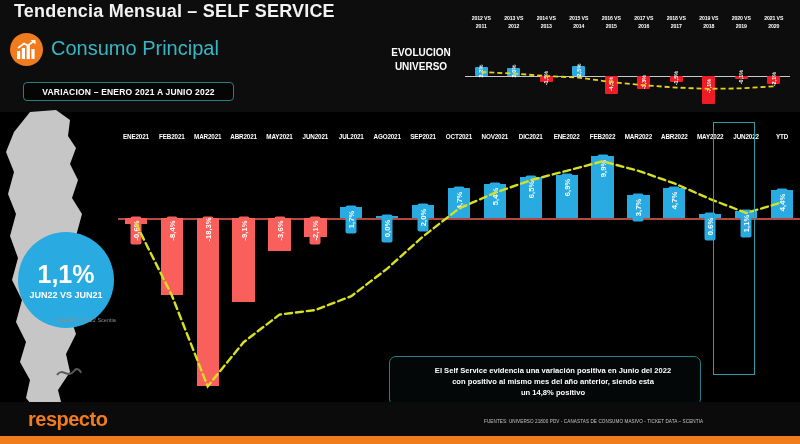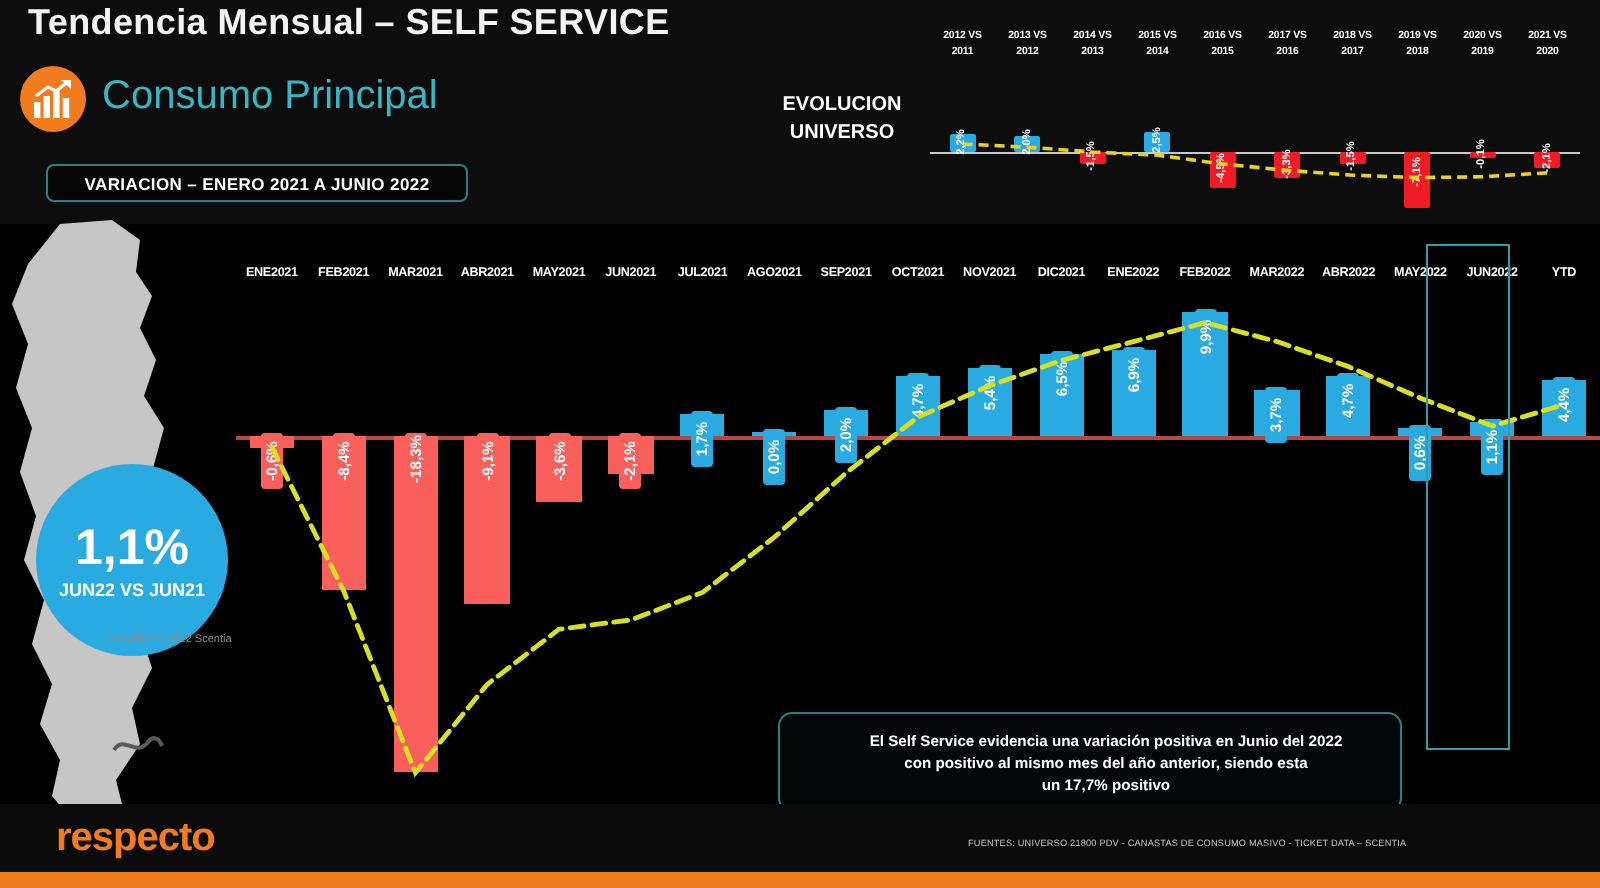--- a/index.html
+++ b/index.html
@@ -324,21 +324,21 @@
     <svg class="trend" id="trend" viewBox="0 0 682 240" preserveAspectRatio="none">
         <path d="M17.9,73.5 L53.8,145.3 L89.7,236.4 L125.6,192.2 L161.5,164.6 L197.4,160.0 L233.3,146.2 L269.2,118.6 L305.1,86.4 L341.0,58.5 L376.9,42.8 L412.8,30.2 L448.7,20.8 L484.6,11.3 L520.5,20.8 L556.4,33.4 L592.3,49.1 L628.2,63.0 L664.1,52.3" fill="none" stroke="#d9e021" stroke-width="2.4" stroke-dasharray="7,4" stroke-linecap="round"></path>
       </svg>
   </div>
 
   <div class="hl"></div>
 
   <div class="note">
     <p>El Self Service evidencia una variación positiva en Junio del 2022</p>
     <p>con positivo al mismo mes del año anterior, siendo esta</p>
-    <p>un 17,7% positivo</p>
+    <p>un 14,8% positivo</p>
   </div>
 
   <div class="ftr-band"></div>
   <div class="scentia">respecto</div>
   <div class="sources">FUENTES: UNIVERSO 21800 PDV - CANASTAS DE CONSUMO MASIVO - TICKET DATA – SCENTIA</div>
   <div class="orange-bar"></div>
 
 </div>
 
 </body></html>

